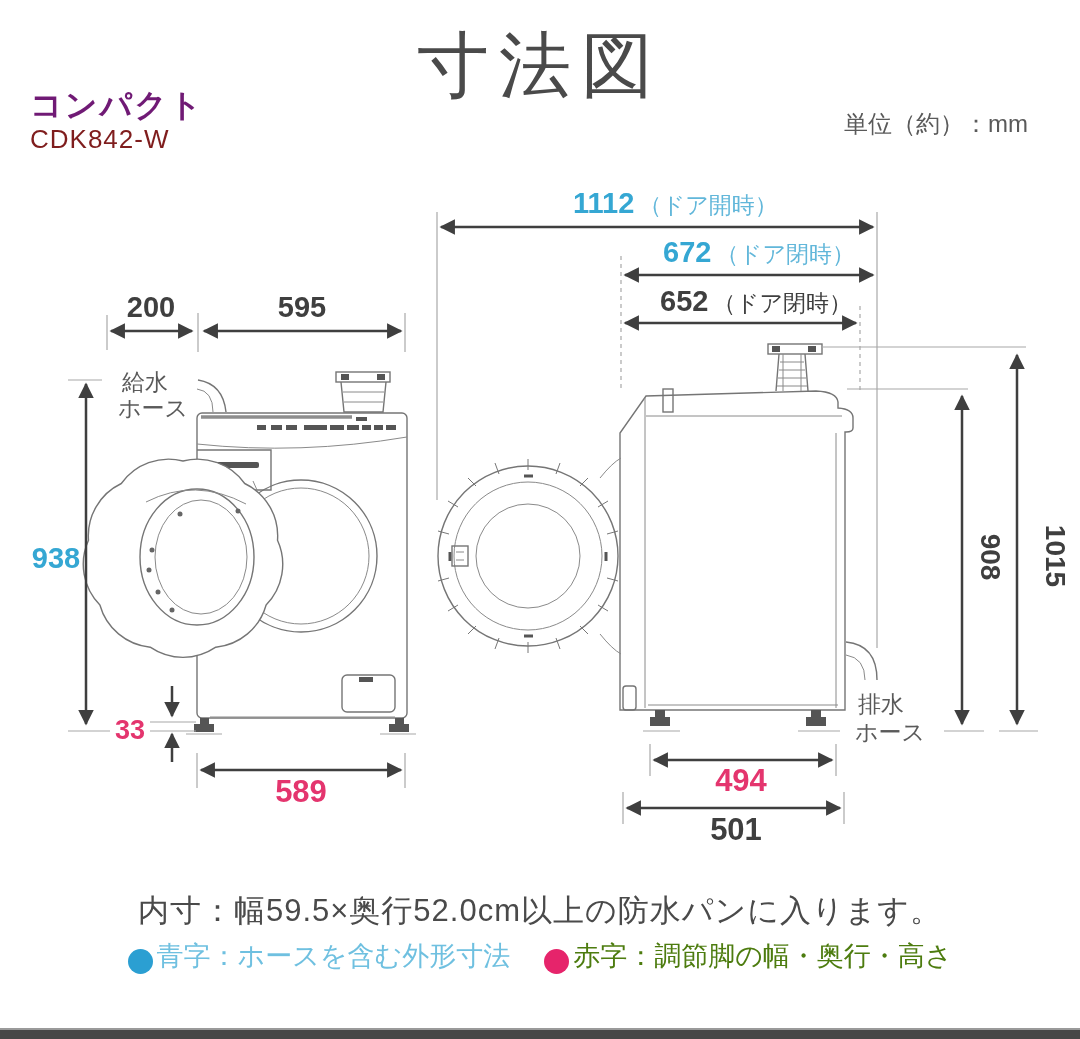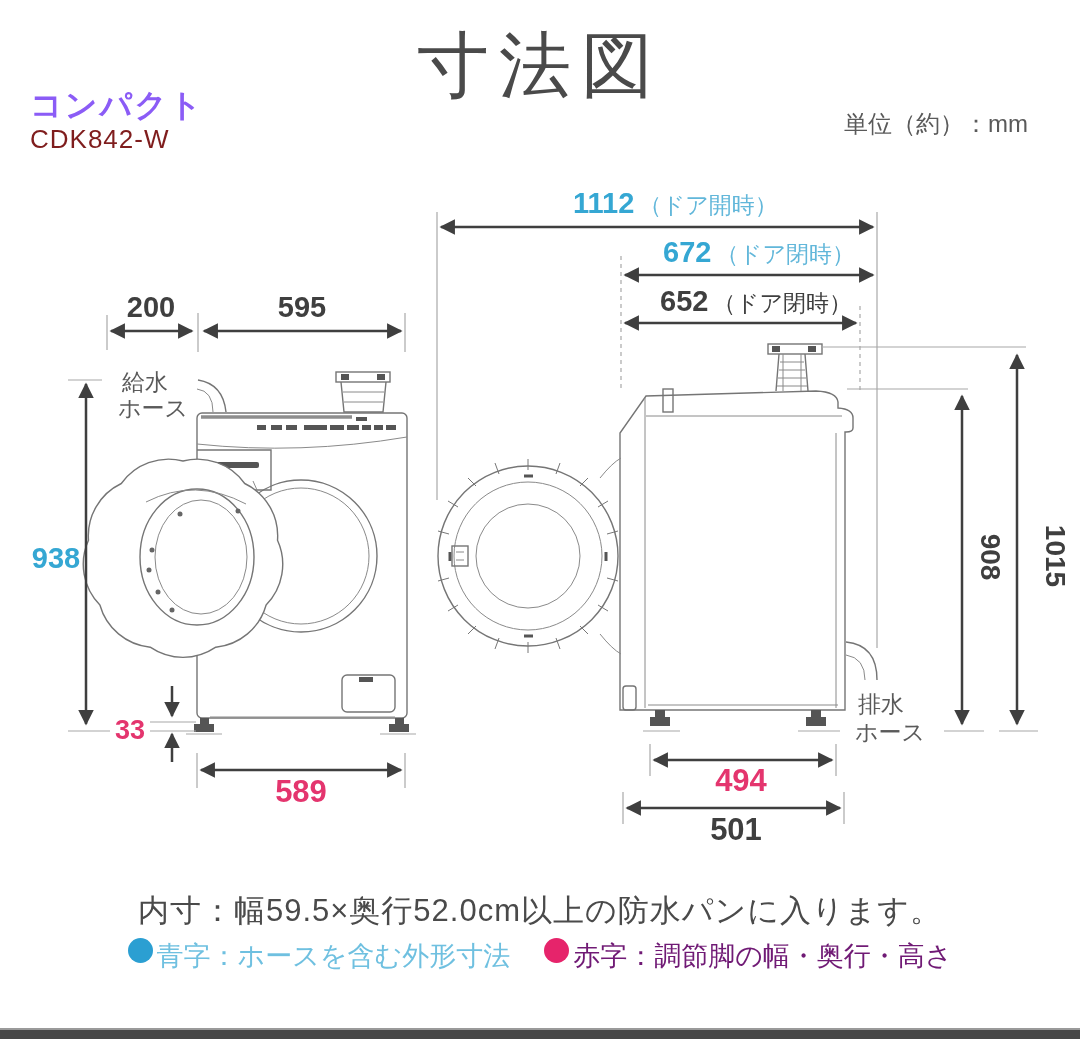--- a/index.html
+++ b/index.html
@@ -1,25 +1,25 @@
 <!DOCTYPE html>
 <html><head>
 <meta charset="utf-8">
 <style>
   html,body{margin:0;padding:0;background:#fff;}
   body{width:1080px;height:1039px;overflow:hidden;font-family:"Liberation Sans","DejaVu Sans",sans-serif;}
   #stage{position:relative;width:1080px;height:1039px;background:#ffffff;}
   .abs{position:absolute;}
   #title{top:18px;left:0;width:100%;text-align:center;font-size:72px;letter-spacing:10px;color:#4a4a4a;font-weight:400;}
   #unit{top:76px;right:52px;font-size:24px;color:#5a5a5a;margin-top:32px;}
-  #ptype{top:84px;left:30px;font-size:32px;font-weight:700;color:#8b5cf6;letter-spacing:2px;}
+  #ptype{top:84px;left:30px;font-size:32px;font-weight:700;color:#701a75;letter-spacing:2px;}
   #model{top:124px;left:30px;font-size:26px;color:#7f1d1d;letter-spacing:1px;}
   #footnote{top:890px;left:0;width:100%;text-align:center;font-size:31px;color:#4a4a4a;font-weight:500;letter-spacing:1px;}
   #legend{top:938px;left:0;width:100%;display:flex;justify-content:center;gap:34px;align-items:center;}
-  .leg-item{display:flex;align-items:flex-start;gap:4px;font-size:27px;font-weight:500;}
+  .leg-item{display:flex;align-items:flex-end;gap:4px;font-size:27px;font-weight:500;}
   .dot{width:25px;height:25px;border-radius:50%;display:inline-block;}
   #bottombar{bottom:0;left:0;width:100%;height:9px;background:#474747;border-top:2px solid #9a9a9a;}
   svg text{font-family:"Liberation Sans","DejaVu Sans",sans-serif;}
   .dimnum{font-size:29px;font-weight:700;fill:#3f3f3f;}
   .dimnote{font-size:23px;font-weight:500;fill:#3f3f3f;}
   .callout{font-size:23px;fill:#5a5a5a;}
   .art{stroke:#757575;fill:none;stroke-width:1.4;}
   .artthin{stroke:#8a8a8a;fill:none;stroke-width:1;}
   .artfill{fill:#ffffff;stroke:#757575;stroke-width:1.4;}
   .dark{fill:#555555;stroke:none;}
@@ -249,18 +249,18 @@
 
   <div id="footnote" class="abs">内寸：幅59.5×奥行52.0cm以上の防水パンに入ります。</div>
 
   <div id="legend" class="abs">
     <div class="leg-item">
       <span class="dot" style="background:#2b9fd2"></span>
       <span style="color:#6fc0e0">青字：ホースを含む外形寸法</span>
     </div>
     <div class="leg-item">
       <span class="dot" style="background:#e6246b"></span>
-      <span style="color:#701a75">赤字：調節脚の幅・奥行・高さ</span>
+      <span style="color:#4d7c0f">赤字：調節脚の幅・奥行・高さ</span>
     </div>
   </div>
 
   <div id="bottombar" class="abs"></div>
 </div>
 
 </body></html>

